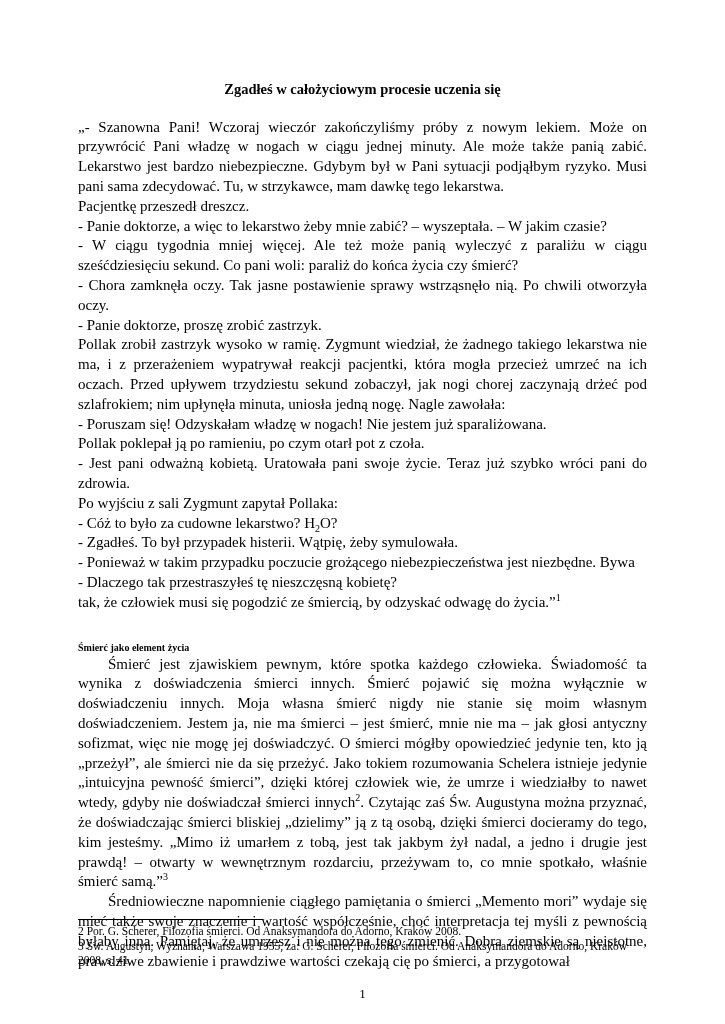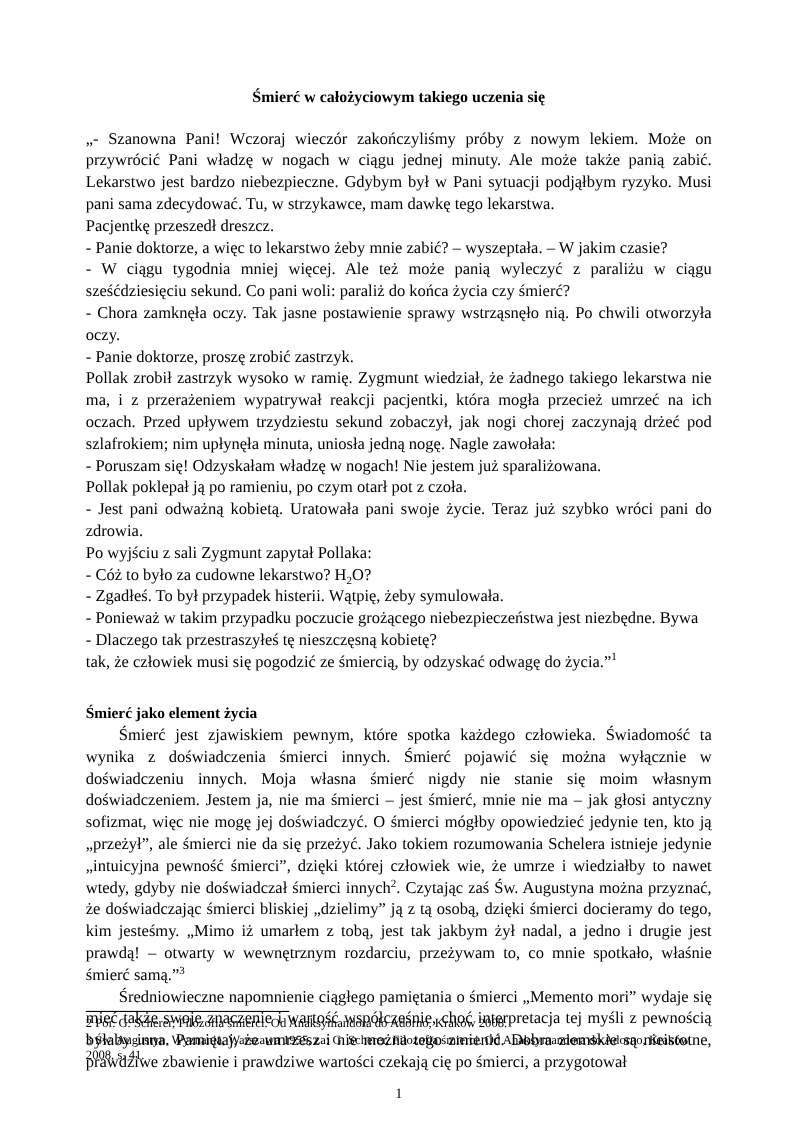--- a/index.html
+++ b/index.html
@@ -33,21 +33,21 @@
     line-height: 1.32;
     text-align: justify;
     margin: 0;
     text-indent: 0;
   }
   .para.indent {
     text-indent: 30px;
   }
   .section-head {
     font-weight: bold;
-    font-size: 14px;
+    font-size: 10px;
     line-height: 1.32;
     margin: 16px 0 0 0;
   }
   .block-gap {
     height: 13px;
   }
   sup {
     font-size: 10px;
     vertical-align: super;
     line-height: 0;
@@ -84,21 +84,21 @@
     right: 0;
     text-align: center;
     font-size: 13px;
   }
 </style>
 </head>
 <body>
 
 <div class="page">
 
-  <div class="doc-title">Śmierć w całożyciowym takiego uczenia się</div>
+  <div class="doc-title">Zgadłeś w całożyciowym procesie uczenia się</div>
 
   <p class="para">„- Szanowna Pani! Wczoraj wieczór zakończyliśmy próby z nowym lekiem. Może on przywrócić Pani władzę w nogach w ciągu jednej minuty. Ale może także panią zabić. Lekarstwo jest bardzo niebezpieczne. Gdybym był w Pani sytuacji podjąłbym ryzyko. Musi pani sama zdecydować. Tu, w strzykawce, mam dawkę tego lekarstwa.</p>
   <p class="para">Pacjentkę przeszedł dreszcz.</p>
   <p class="para">- Panie doktorze, a więc to lekarstwo żeby mnie zabić? – wyszeptała. – W jakim czasie?</p>
   <p class="para">- W ciągu tygodnia mniej więcej. Ale też może panią wyleczyć z paraliżu w ciągu sześćdziesięciu sekund. Co pani woli: paraliż do końca życia czy śmierć?</p>
   <p class="para">- Chora zamknęła oczy. Tak jasne postawienie sprawy wstrząsnęło nią. Po chwili otworzyła oczy.</p>
   <p class="para">- Panie doktorze, proszę zrobić zastrzyk.</p>
   <p class="para">Pollak zrobił zastrzyk wysoko w ramię. Zygmunt wiedział, że żadnego takiego lekarstwa nie ma, i z przerażeniem wypatrywał reakcji pacjentki, która mogła przecież umrzeć na ich oczach. Przed upływem trzydziestu sekund zobaczył, jak nogi chorej zaczynają drżeć pod szlafrokiem; nim upłynęła minuta, uniosła jedną nogę. Nagle zawołała:</p>
   <p class="para">- Poruszam się! Odzyskałam władzę w nogach! Nie jestem już sparaliżowana.</p>
   <p class="para">Pollak poklepał ją po ramieniu, po czym otarł pot z czoła.</p>

